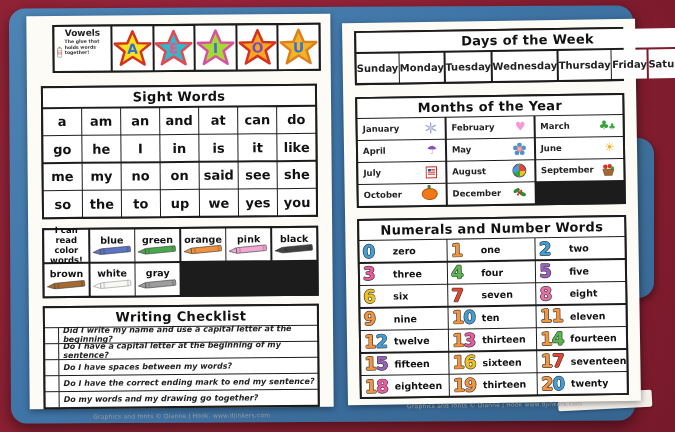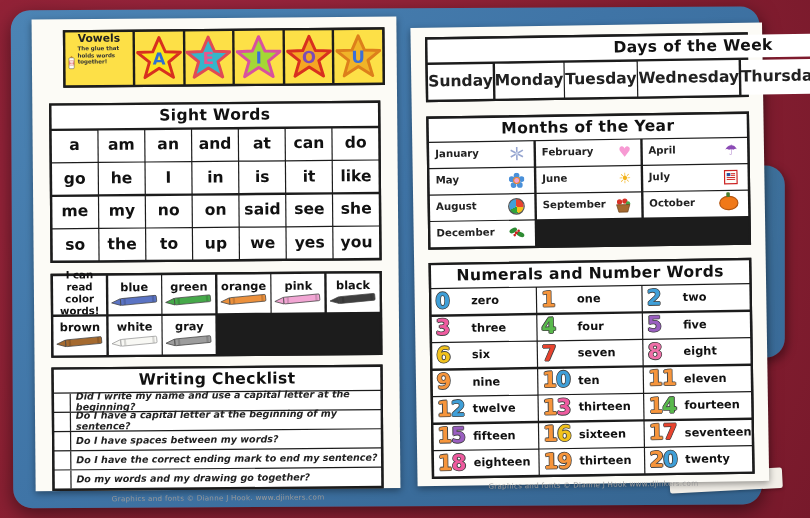--- a/index.html
+++ b/index.html
@@ -19,21 +19,21 @@
 
   
   .table{display:grid;gap:1.5px;background:#1c1c1c;border:2px solid #1c1c1c;}
   .table>div{background:#fff;}
   .thead{grid-column:1/-1;text-align:center;font-weight:bold;font-size:13px;
          display:flex;align-items:center;justify-content:center;height:19px;letter-spacing:.3px;color:#111;}
 
   
   .vowel-strip{display:grid;grid-template-columns:56px repeat(5,1fr);gap:2px;background:#1c1c1c;
                border:2px solid #1c1c1c;width:264px;margin-left:12px;}
-  .vowel-strip>div{background:#fde047;height:44px;}
+  .vowel-strip>div{background:#ffffff;height:44px;}
   .vowel-info{padding:1px 2px;box-sizing:border-box;}
   .v-title{font-size:9px;font-weight:bold;text-align:center;color:#222;}
   .v-row{display:flex;align-items:flex-start;gap:2px;margin-top:1px;}
   .v-note{font-size:4.6px;line-height:1.2;color:#333;font-weight:bold;}
   .star-cell{display:flex;align-items:center;justify-content:center;}
   .star-svg{width:38px;height:38px;}
 
   
   .sight{grid-template-columns:repeat(7,1fr);margin-top:13px;}
   .sw-cell{height:26px;display:flex;align-items:center;justify-content:center;
@@ -52,21 +52,21 @@
   .cl-row{display:flex;align-items:stretch;height:14.5px;}
   .cl-box{width:13px;border-right:1.5px solid #1c1c1c;flex:none;}
   .cl-text{font-size:8px;font-weight:bold;color:#222;display:flex;align-items:center;padding-left:4px;
            font-style:italic;}
 
   .footer{font-size:6px;color:#999;text-align:center;margin-top:4px;letter-spacing:.2px;}
 
   
   .days{grid-template-columns:repeat(7,1fr);}
   .day-cell{height:29px;display:flex;align-items:center;justify-content:center;
-            font-size:13px;font-weight:bold;color:#222;}
+            font-size:10px;font-weight:bold;color:#222;}
 
   .months{grid-template-columns:repeat(3,1fr);margin-top:12px;}
   .m-cell{height:20.5px;display:flex;align-items:center;justify-content:space-between;
           padding:0 8px 0 5px;box-sizing:border-box;}
   .m-name{font-size:8.5px;font-weight:bold;color:#222;}
   .mi{font-family:"DejaVu Sans",sans-serif;font-size:12px;line-height:1;}
   .mi-ball{display:inline-block;width:12px;height:12px;border-radius:50%;border:1px solid #555;
     background:conic-gradient(#e8432e 0 100deg,#f2c21c 100deg 170deg,#2fa33c 170deg 240deg,#3f9fd8 240deg 360deg);}
   .mi-pumpkin{display:inline-block;position:relative;width:14px;height:10px;background:#f07818;
     border:1px solid #b3540e;border-radius:48%;}
@@ -296,20 +296,24 @@
             <line x1="12" y1="3.5" x2="1" y2="9.5"></line>
           </g>
           <circle cx="6.5" cy="6.5" r="1.5" fill="#c4cfe8"></circle>
         </svg>
       </div>
       <div class="m-cell">
         <span class="m-name">February</span>
         <span class="mi" style="color:#f79ad3">♥</span>
       </div>
       <div class="m-cell">
+        <span class="m-name">March</span>
+        <span class="mi" style="color:#39a23a;letter-spacing:-1px">♣<span style="font-size:8px">♣</span></span>
+      </div>
+      <div class="m-cell">
         <span class="m-name">April</span>
         <span class="mi" style="color:#8b4bb5">☂</span>
       </div>
       <div class="m-cell">
         <span class="m-name">May</span>
         <svg width="13" height="13" viewBox="0 0 13 13">
           <circle cx="6.5" cy="2.4" r="2.4" fill="#4a90d9"></circle>
           <circle cx="2.4" cy="5.3" r="2.4" fill="#4a90d9"></circle>
           <circle cx="3.9" cy="10.2" r="2.4" fill="#4a90d9"></circle>
           <circle cx="9.1" cy="10.2" r="2.4" fill="#4a90d9"></circle>

